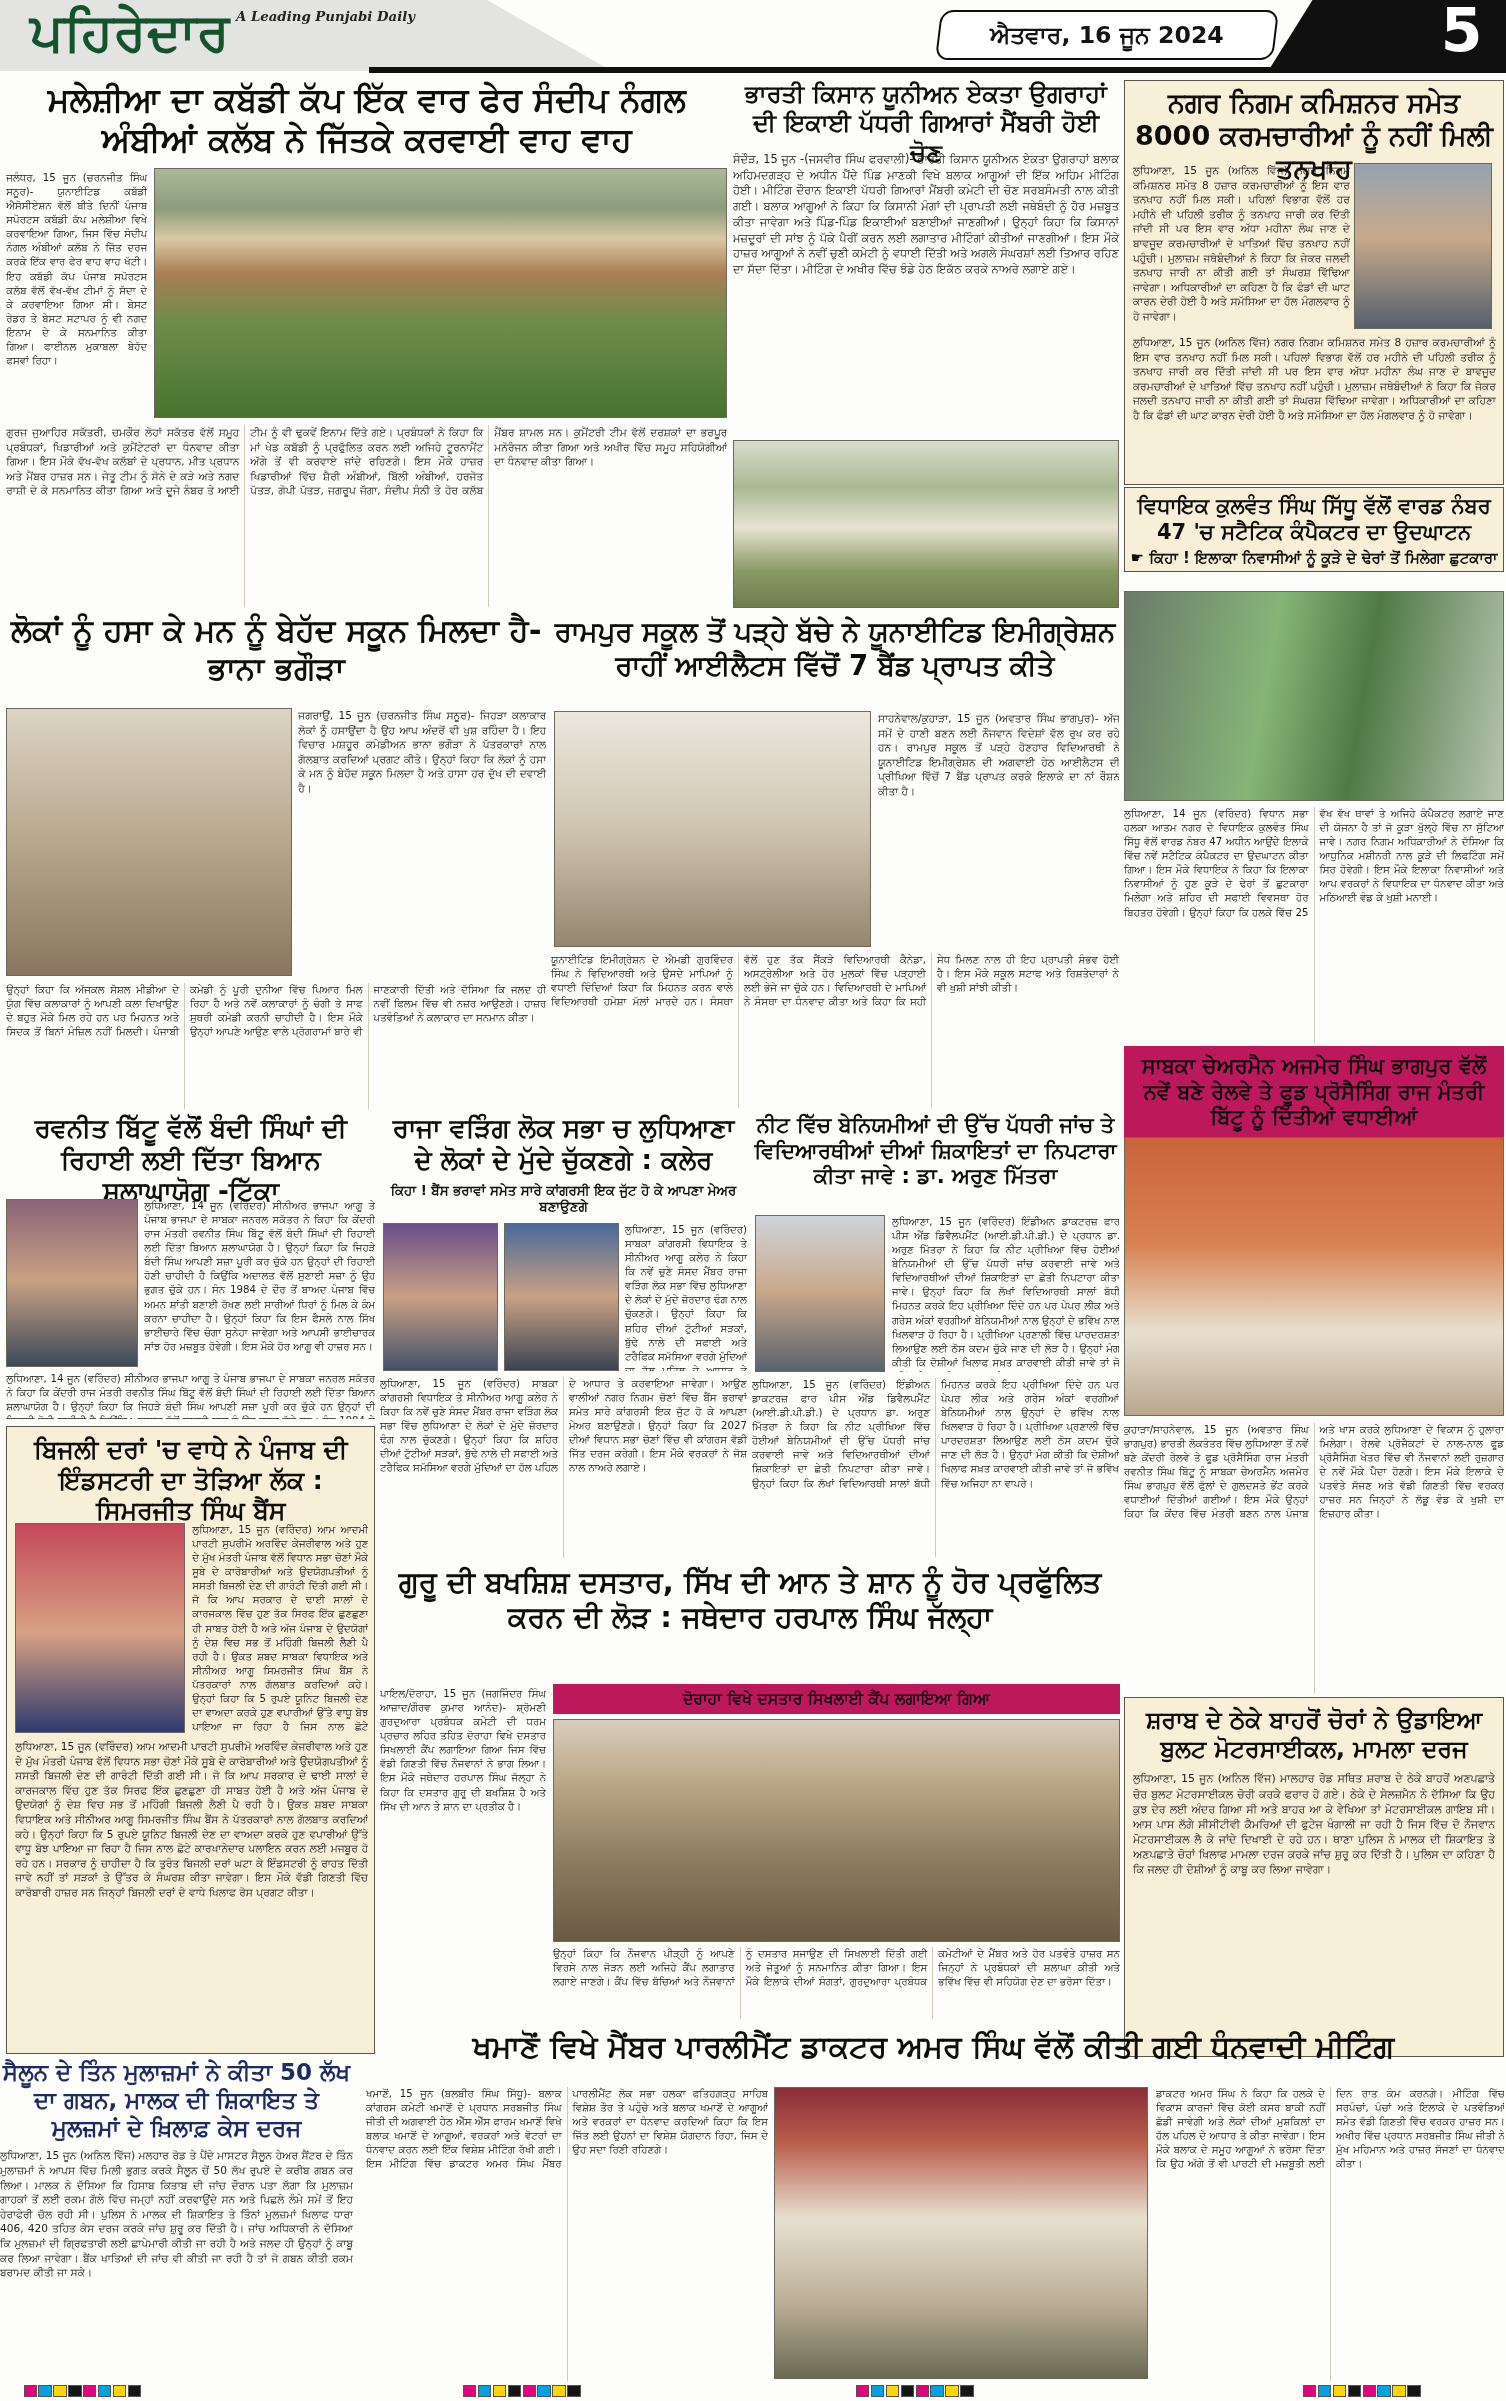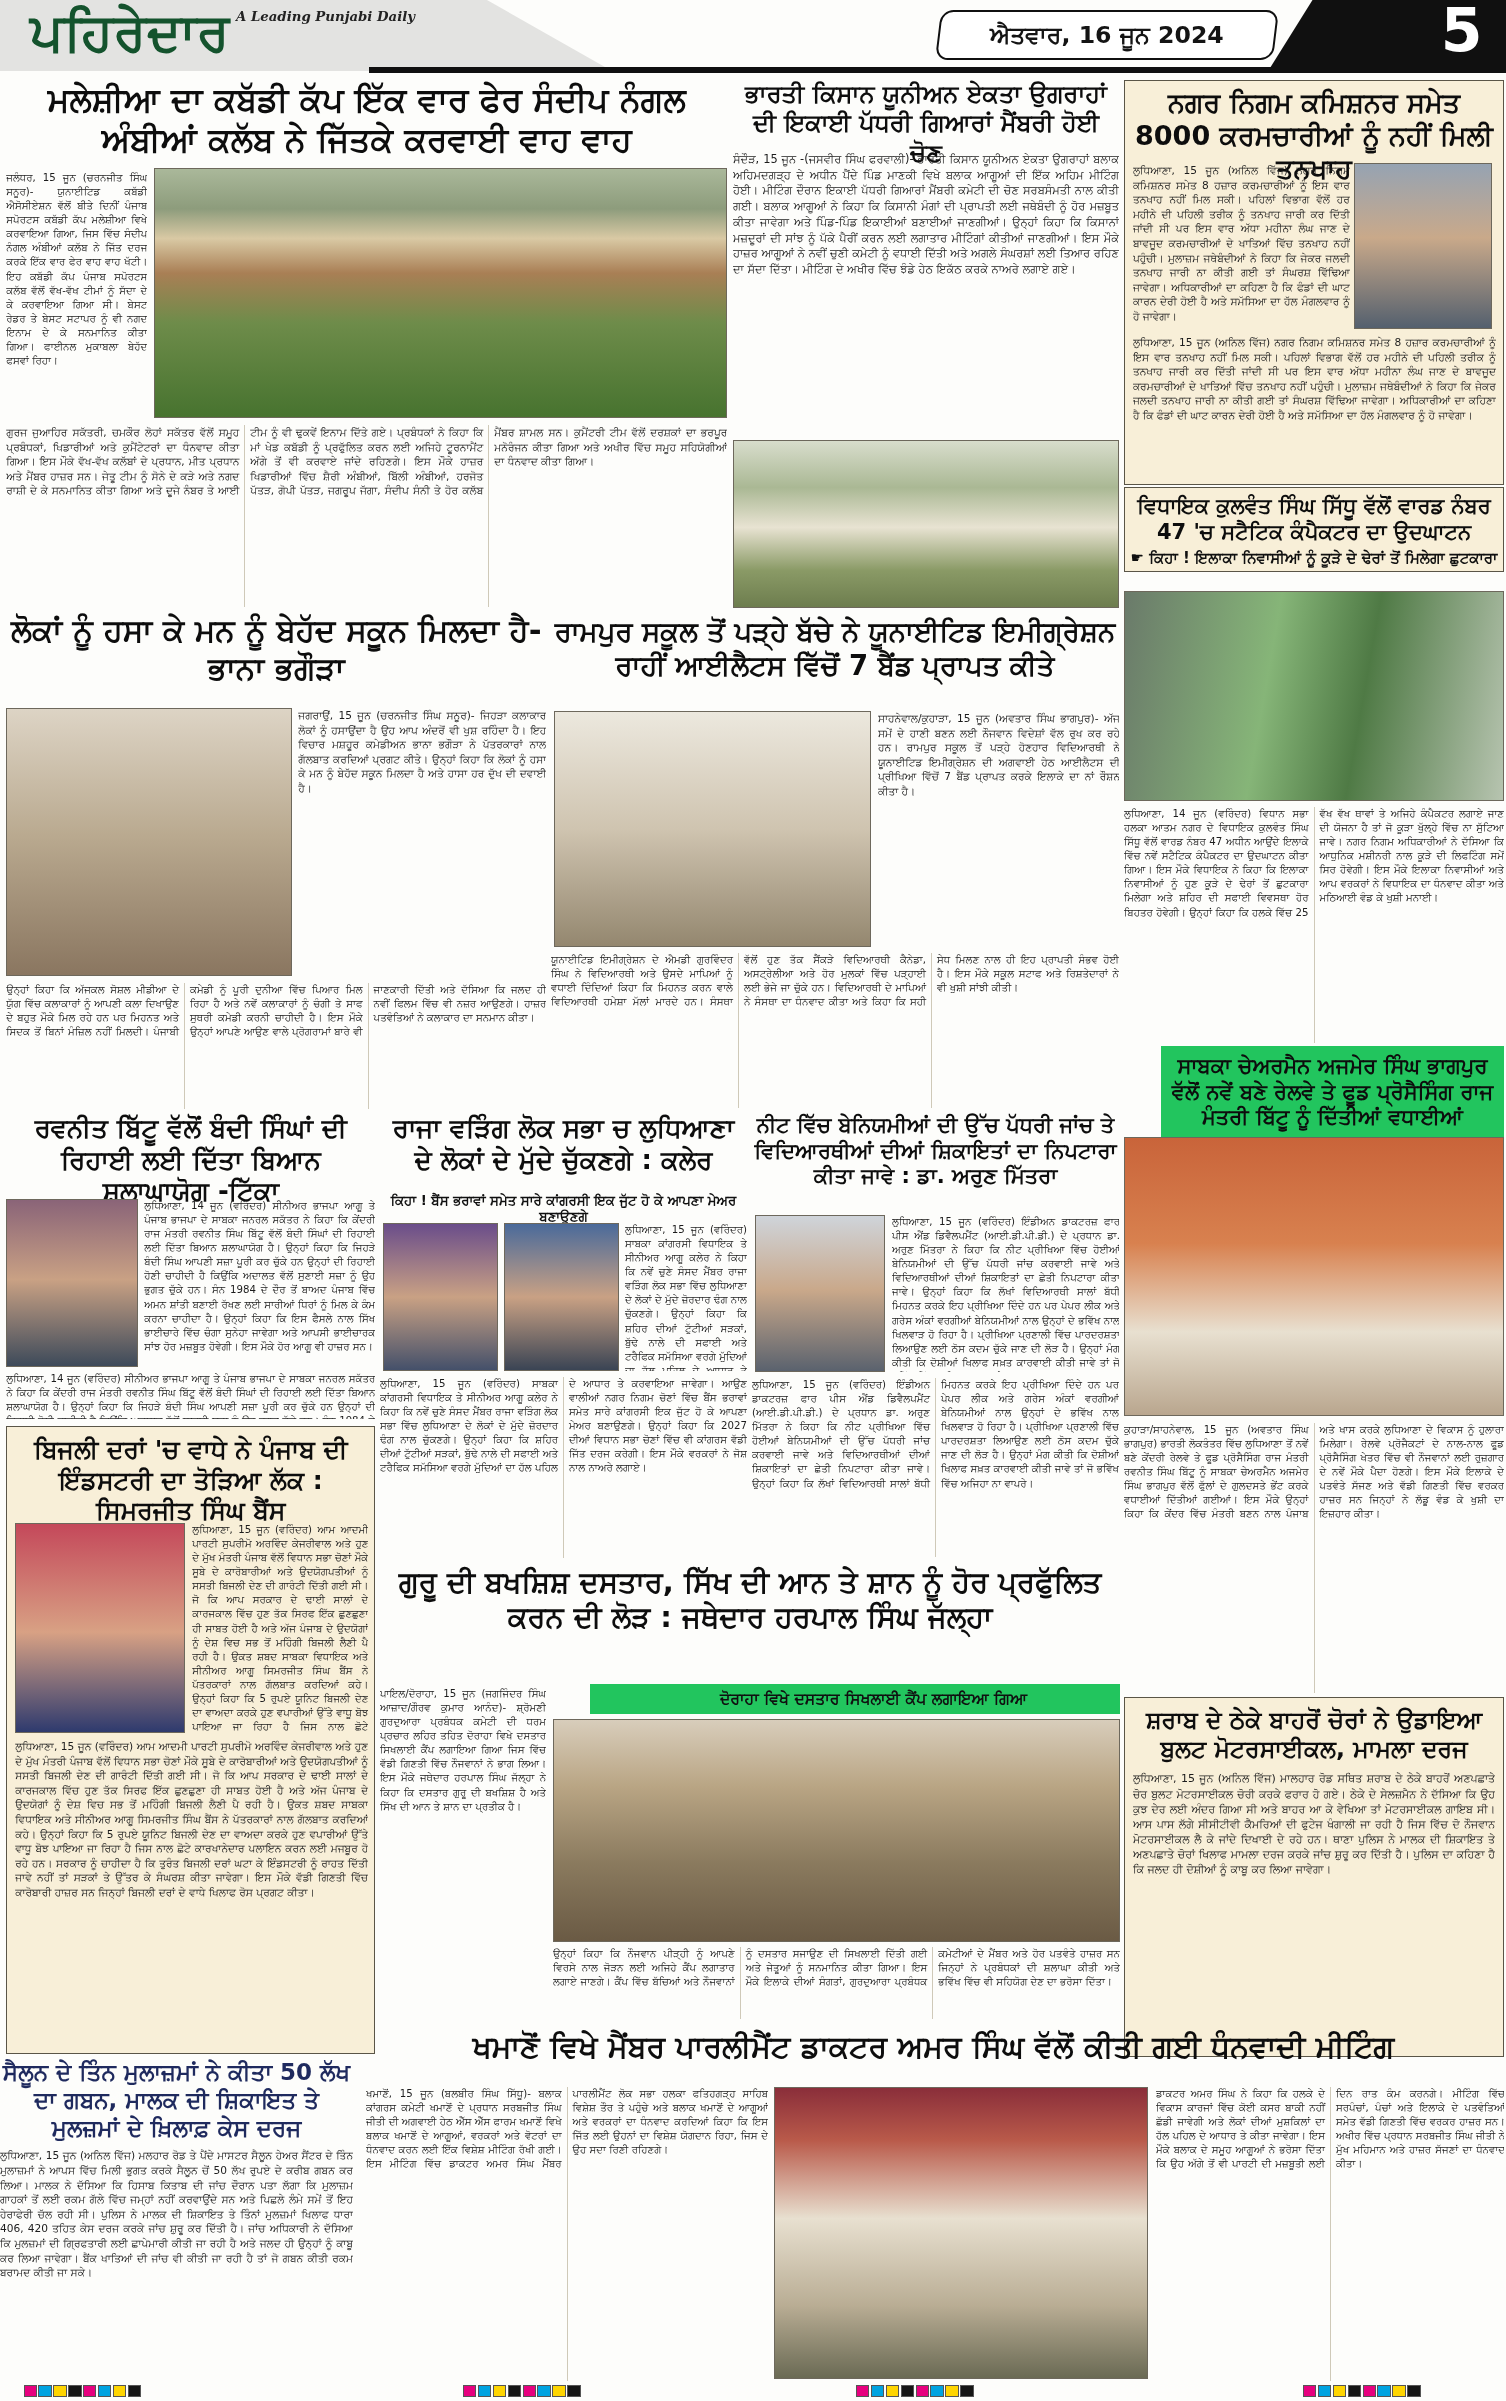--- a/index.html
+++ b/index.html
@@ -29,21 +29,21 @@
   #pageno { position:absolute; right:23.6px; top:-4.7px; color:#fff; font-size:60px; font-weight:800; }
   #date-pill {
     position:absolute; left:938px; top:10.2px; width:338px; height:50px;
     background:#fff; border:2.4px solid #101010; border-radius:12.6px;
     transform:skewX(-7deg); display:flex; align-items:center; justify-content:center;
   }
   #date-pill span { transform:skewX(7deg); font-size:23.6px; font-weight:bold; }
   
   .art { position:absolute; overflow:hidden; }
   .cream { background:#f8efd8; border:1.2px solid #5a5547; }
-  .pinkbg { background:#22c55e;margin-left:37px; }
+  .pinkbg { background:#be185d; }
   .hl { font-weight:700; text-align:center; line-height:1.22; color:#0d0d0d; }
   .sub { font-weight:bold; text-align:center; color:#101010; }
   .body-txt { text-align:justify; color:#1c1c1c; line-height:1.38; overflow:hidden; }
   .cols-2 { column-count:2; column-gap:11px; column-rule:0.8px solid #cfc9b8; }
   .cols-3 { column-count:3; column-gap:11px; column-rule:0.8px solid #cfc9b8; }
   .abs { position:absolute; }
   .photo { border:0.8px solid #6d685c; }
   
   .ph-kabaddi { background:linear-gradient(180deg,#aab89a 0%,#8d9c7c 16%,#d9c9a4 28%,#a97f55 42%,#6e8c4a 62%,#47732f 100%); }
   .ph-farmers { background:linear-gradient(180deg,#d8ddcc 0%,#aab894 28%,#e8e3d2 52%,#8a9a66 78%,#6d7d4e 100%); }
@@ -143,21 +143,21 @@
 
   <section class="art" style="left:6.3px;top:1113px;width:369px;height:309px">
     <h2 class="hl" style="font-size:26px">ਰਵਨੀਤ ਬਿੱਟੂ ਵੱਲੋਂ ਬੰਦੀ ਸਿੰਘਾਂ ਦੀ ਰਿਹਾਈ ਲਈ ਦਿੱਤਾ ਬਿਆਨ ਸ਼ਲਾਘਾਯੋਗ -ਟਿੱਕਾ</h2>
     <div class="photo ph-portrait2 abs" style="left:0;top:86px;width:132px;height:168px"></div>
     <p class="body-txt abs" style="left:138px;top:86px;width:231px;height:168px;font-size:10.2px">ਲੁਧਿਆਣਾ, 14 ਜੂਨ (ਵਰਿੰਦਰ) ਸੀਨੀਅਰ ਭਾਜਪਾ ਆਗੂ ਤੇ ਪੰਜਾਬ ਭਾਜਪਾ ਦੇ ਸਾਬਕਾ ਜਨਰਲ ਸਕੱਤਰ ਨੇ ਕਿਹਾ ਕਿ ਕੇਂਦਰੀ ਰਾਜ ਮੰਤਰੀ ਰਵਨੀਤ ਸਿੰਘ ਬਿੱਟੂ ਵੱਲੋਂ ਬੰਦੀ ਸਿੰਘਾਂ ਦੀ ਰਿਹਾਈ ਲਈ ਦਿੱਤਾ ਬਿਆਨ ਸ਼ਲਾਘਾਯੋਗ ਹੈ। ਉਨ੍ਹਾਂ ਕਿਹਾ ਕਿ ਜਿਹੜੇ ਬੰਦੀ ਸਿੰਘ ਆਪਣੀ ਸਜ਼ਾ ਪੂਰੀ ਕਰ ਚੁੱਕੇ ਹਨ ਉਨ੍ਹਾਂ ਦੀ ਰਿਹਾਈ ਹੋਣੀ ਚਾਹੀਦੀ ਹੈ ਕਿਉਂਕਿ ਅਦਾਲਤ ਵੱਲੋਂ ਸੁਣਾਈ ਸਜ਼ਾ ਨੂੰ ਉਹ ਭੁਗਤ ਚੁੱਕੇ ਹਨ। ਸੰਨ 1984 ਦੇ ਦੌਰ ਤੋਂ ਬਾਅਦ ਪੰਜਾਬ ਵਿੱਚ ਅਮਨ ਸ਼ਾਂਤੀ ਬਣਾਈ ਰੱਖਣ ਲਈ ਸਾਰੀਆਂ ਧਿਰਾਂ ਨੂੰ ਮਿਲ ਕੇ ਕੰਮ ਕਰਨਾ ਚਾਹੀਦਾ ਹੈ। ਉਨ੍ਹਾਂ ਕਿਹਾ ਕਿ ਇਸ ਫੈਸਲੇ ਨਾਲ ਸਿੱਖ ਭਾਈਚਾਰੇ ਵਿੱਚ ਚੰਗਾ ਸੁਨੇਹਾ ਜਾਵੇਗਾ ਅਤੇ ਆਪਸੀ ਭਾਈਚਾਰਕ ਸਾਂਝ ਹੋਰ ਮਜ਼ਬੂਤ ਹੋਵੇਗੀ। ਇਸ ਮੌਕੇ ਹੋਰ ਆਗੂ ਵੀ ਹਾਜ਼ਰ ਸਨ।</p>
     <p class="body-txt abs" style="left:0;top:259px;width:369px;height:47px;font-size:10.2px">ਲੁਧਿਆਣਾ, 14 ਜੂਨ (ਵਰਿੰਦਰ) ਸੀਨੀਅਰ ਭਾਜਪਾ ਆਗੂ ਤੇ ਪੰਜਾਬ ਭਾਜਪਾ ਦੇ ਸਾਬਕਾ ਜਨਰਲ ਸਕੱਤਰ ਨੇ ਕਿਹਾ ਕਿ ਕੇਂਦਰੀ ਰਾਜ ਮੰਤਰੀ ਰਵਨੀਤ ਸਿੰਘ ਬਿੱਟੂ ਵੱਲੋਂ ਬੰਦੀ ਸਿੰਘਾਂ ਦੀ ਰਿਹਾਈ ਲਈ ਦਿੱਤਾ ਬਿਆਨ ਸ਼ਲਾਘਾਯੋਗ ਹੈ। ਉਨ੍ਹਾਂ ਕਿਹਾ ਕਿ ਜਿਹੜੇ ਬੰਦੀ ਸਿੰਘ ਆਪਣੀ ਸਜ਼ਾ ਪੂਰੀ ਕਰ ਚੁੱਕੇ ਹਨ ਉਨ੍ਹਾਂ ਦੀ ਰਿਹਾਈ ਹੋਣੀ ਚਾਹੀਦੀ ਹੈ ਕਿਉਂਕਿ ਅਦਾਲਤ ਵੱਲੋਂ ਸੁਣਾਈ ਸਜ਼ਾ ਨੂੰ ਉਹ ਭੁਗਤ ਚੁੱਕੇ ਹਨ। ਸੰਨ 1984 ਦੇ ਦੌਰ ਤੋਂ ਬਾਅਦ ਪੰਜਾਬ ਵਿੱਚ ਅਮਨ ਸ਼ਾਂਤੀ ਬਣਾਈ ਰੱਖਣ ਲਈ ਸਾਰੀਆਂ ਧਿਰਾਂ ਨੂੰ ਮਿਲ ਕੇ ਕੰਮ ਕਰਨਾ ਚਾਹੀਦਾ ਹੈ। ਉਨ੍ਹਾਂ ਕਿਹਾ ਕਿ ਇਸ ਫੈਸਲੇ ਨਾਲ ਸਿੱਖ ਭਾਈਚਾਰੇ ਵਿੱਚ ਚੰਗਾ ਸੁਨੇਹਾ ਜਾਵੇਗਾ ਅਤੇ ਆਪਸੀ ਭਾਈਚਾਰਕ ਸਾਂਝ ਹੋਰ ਮਜ਼ਬੂਤ ਹੋਵੇਗੀ। ਇਸ ਮੌਕੇ ਹੋਰ ਆਗੂ ਵੀ ਹਾਜ਼ਰ ਸਨ।</p>
   </section>
 
   <section class="art" style="left:380px;top:1113px;width:367px;height:449px">
     <h2 class="hl" style="font-size:26px">ਰਾਜਾ ਵੜਿੰਗ ਲੋਕ ਸਭਾ ਚ ਲੁਧਿਆਣਾ ਦੇ ਲੋਕਾਂ ਦੇ ਮੁੱਦੇ ਚੁੱਕਣਗੇ : ਕਲੇਰ</h2>
-    <div class="sub" style="font-size:13.3px;margin-top:17px">ਕਿਹਾ ! ਬੈਂਸ ਭਰਾਵਾਂ ਸਮੇਤ ਸਾਰੇ ਕਾਂਗਰਸੀ ਇਕ ਜੁੱਟ ਹੋ ਕੇ ਆਪਣਾ ਮੇਅਰ ਬਣਾਉਣਗੇ</div>
+    <div class="sub" style="font-size:13.3px;margin-top:7px">ਕਿਹਾ ! ਬੈਂਸ ਭਰਾਵਾਂ ਸਮੇਤ ਸਾਰੇ ਕਾਂਗਰਸੀ ਇਕ ਜੁੱਟ ਹੋ ਕੇ ਆਪਣਾ ਮੇਅਰ ਬਣਾਉਣਗੇ</div>
     <div class="photo ph-portrait3 abs" style="left:3.1px;top:110px;width:115px;height:148px"></div>
     <div class="photo ph-portrait4 abs" style="left:124px;top:110px;width:115px;height:148px"></div>
     <p class="body-txt abs" style="left:245px;top:110px;width:122px;height:148px;font-size:10.2px">ਲੁਧਿਆਣਾ, 15 ਜੂਨ (ਵਰਿੰਦਰ) ਸਾਬਕਾ ਕਾਂਗਰਸੀ ਵਿਧਾਇਕ ਤੇ ਸੀਨੀਅਰ ਆਗੂ ਕਲੇਰ ਨੇ ਕਿਹਾ ਕਿ ਨਵੇਂ ਚੁਣੇ ਸੰਸਦ ਮੈਂਬਰ ਰਾਜਾ ਵੜਿੰਗ ਲੋਕ ਸਭਾ ਵਿੱਚ ਲੁਧਿਆਣਾ ਦੇ ਲੋਕਾਂ ਦੇ ਮੁੱਦੇ ਜ਼ੋਰਦਾਰ ਢੰਗ ਨਾਲ ਚੁੱਕਣਗੇ। ਉਨ੍ਹਾਂ ਕਿਹਾ ਕਿ ਸ਼ਹਿਰ ਦੀਆਂ ਟੁੱਟੀਆਂ ਸੜਕਾਂ, ਬੁੱਢੇ ਨਾਲੇ ਦੀ ਸਫਾਈ ਅਤੇ ਟਰੈਫਿਕ ਸਮੱਸਿਆ ਵਰਗੇ ਮੁੱਦਿਆਂ ਦਾ ਹੱਲ ਪਹਿਲ ਦੇ ਆਧਾਰ ਤੇ ਕਰਵਾਇਆ ਜਾਵੇਗਾ। ਆਉਣ ਵਾਲੀਆਂ ਨਗਰ ਨਿਗਮ ਚੋਣਾਂ ਵਿੱਚ ਬੈਂਸ ਭਰਾਵਾਂ ਸਮੇਤ ਸਾਰੇ ਕਾਂਗਰਸੀ ਇਕ ਜੁੱਟ ਹੋ ਕੇ ਆਪਣਾ ਮੇਅਰ ਬਣਾਉਣਗੇ। ਉਨ੍ਹਾਂ ਕਿਹਾ ਕਿ 2027 ਦੀਆਂ ਵਿਧਾਨ ਸਭਾ ਚੋਣਾਂ ਵਿੱਚ ਵੀ ਕਾਂਗਰਸ ਵੱਡੀ ਜਿੱਤ ਦਰਜ ਕਰੇਗੀ। ਇਸ ਮੌਕੇ ਵਰਕਰਾਂ ਨੇ ਜੋਸ਼ ਨਾਲ ਨਾਅਰੇ ਲਗਾਏ।</p>
     <p class="body-txt cols-2 abs" style="left:0;top:264px;width:367px;height:181px;font-size:10.2px">ਲੁਧਿਆਣਾ, 15 ਜੂਨ (ਵਰਿੰਦਰ) ਸਾਬਕਾ ਕਾਂਗਰਸੀ ਵਿਧਾਇਕ ਤੇ ਸੀਨੀਅਰ ਆਗੂ ਕਲੇਰ ਨੇ ਕਿਹਾ ਕਿ ਨਵੇਂ ਚੁਣੇ ਸੰਸਦ ਮੈਂਬਰ ਰਾਜਾ ਵੜਿੰਗ ਲੋਕ ਸਭਾ ਵਿੱਚ ਲੁਧਿਆਣਾ ਦੇ ਲੋਕਾਂ ਦੇ ਮੁੱਦੇ ਜ਼ੋਰਦਾਰ ਢੰਗ ਨਾਲ ਚੁੱਕਣਗੇ। ਉਨ੍ਹਾਂ ਕਿਹਾ ਕਿ ਸ਼ਹਿਰ ਦੀਆਂ ਟੁੱਟੀਆਂ ਸੜਕਾਂ, ਬੁੱਢੇ ਨਾਲੇ ਦੀ ਸਫਾਈ ਅਤੇ ਟਰੈਫਿਕ ਸਮੱਸਿਆ ਵਰਗੇ ਮੁੱਦਿਆਂ ਦਾ ਹੱਲ ਪਹਿਲ ਦੇ ਆਧਾਰ ਤੇ ਕਰਵਾਇਆ ਜਾਵੇਗਾ। ਆਉਣ ਵਾਲੀਆਂ ਨਗਰ ਨਿਗਮ ਚੋਣਾਂ ਵਿੱਚ ਬੈਂਸ ਭਰਾਵਾਂ ਸਮੇਤ ਸਾਰੇ ਕਾਂਗਰਸੀ ਇਕ ਜੁੱਟ ਹੋ ਕੇ ਆਪਣਾ ਮੇਅਰ ਬਣਾਉਣਗੇ। ਉਨ੍ਹਾਂ ਕਿਹਾ ਕਿ 2027 ਦੀਆਂ ਵਿਧਾਨ ਸਭਾ ਚੋਣਾਂ ਵਿੱਚ ਵੀ ਕਾਂਗਰਸ ਵੱਡੀ ਜਿੱਤ ਦਰਜ ਕਰੇਗੀ। ਇਸ ਮੌਕੇ ਵਰਕਰਾਂ ਨੇ ਜੋਸ਼ ਨਾਲ ਨਾਅਰੇ ਲਗਾਏ।</p>
   </section>
 
   <section class="art" style="left:752px;top:1113px;width:367px;height:449px">
     <h2 class="hl" style="font-size:21px">ਨੀਟ ਵਿੱਚ ਬੇਨਿਯਮੀਆਂ ਦੀ ਉੱਚ ਪੱਧਰੀ ਜਾਂਚ ਤੇ ਵਿਦਿਆਰਥੀਆਂ ਦੀਆਂ ਸ਼ਿਕਾਇਤਾਂ ਦਾ ਨਿਪਟਾਰਾ ਕੀਤਾ ਜਾਵੇ : ਡਾ. ਅਰੁਣ ਮਿੱਤਰਾ</h2>
     <div class="photo ph-portrait5 abs" style="left:3.1px;top:102px;width:130px;height:157px"></div>
     <p class="body-txt abs" style="left:140px;top:102px;width:228px;height:157px;font-size:10.2px">ਲੁਧਿਆਣਾ, 15 ਜੂਨ (ਵਰਿੰਦਰ) ਇੰਡੀਅਨ ਡਾਕਟਰਜ਼ ਫਾਰ ਪੀਸ ਐਂਡ ਡਿਵੈਲਪਮੈਂਟ (ਆਈ.ਡੀ.ਪੀ.ਡੀ.) ਦੇ ਪ੍ਰਧਾਨ ਡਾ. ਅਰੁਣ ਮਿੱਤਰਾ ਨੇ ਕਿਹਾ ਕਿ ਨੀਟ ਪ੍ਰੀਖਿਆ ਵਿੱਚ ਹੋਈਆਂ ਬੇਨਿਯਮੀਆਂ ਦੀ ਉੱਚ ਪੱਧਰੀ ਜਾਂਚ ਕਰਵਾਈ ਜਾਵੇ ਅਤੇ ਵਿਦਿਆਰਥੀਆਂ ਦੀਆਂ ਸ਼ਿਕਾਇਤਾਂ ਦਾ ਛੇਤੀ ਨਿਪਟਾਰਾ ਕੀਤਾ ਜਾਵੇ। ਉਨ੍ਹਾਂ ਕਿਹਾ ਕਿ ਲੱਖਾਂ ਵਿਦਿਆਰਥੀ ਸਾਲਾਂ ਬੱਧੀ ਮਿਹਨਤ ਕਰਕੇ ਇਹ ਪ੍ਰੀਖਿਆ ਦਿੰਦੇ ਹਨ ਪਰ ਪੇਪਰ ਲੀਕ ਅਤੇ ਗਰੇਸ ਅੰਕਾਂ ਵਰਗੀਆਂ ਬੇਨਿਯਮੀਆਂ ਨਾਲ ਉਨ੍ਹਾਂ ਦੇ ਭਵਿੱਖ ਨਾਲ ਖਿਲਵਾੜ ਹੋ ਰਿਹਾ ਹੈ। ਪ੍ਰੀਖਿਆ ਪ੍ਰਣਾਲੀ ਵਿੱਚ ਪਾਰਦਰਸ਼ਤਾ ਲਿਆਉਣ ਲਈ ਠੋਸ ਕਦਮ ਚੁੱਕੇ ਜਾਣ ਦੀ ਲੋੜ ਹੈ। ਉਨ੍ਹਾਂ ਮੰਗ ਕੀਤੀ ਕਿ ਦੋਸ਼ੀਆਂ ਖਿਲਾਫ ਸਖ਼ਤ ਕਾਰਵਾਈ ਕੀਤੀ ਜਾਵੇ ਤਾਂ ਜੋ ਭਵਿੱਖ ਵਿੱਚ ਅਜਿਹਾ ਨਾ ਵਾਪਰੇ।</p>

